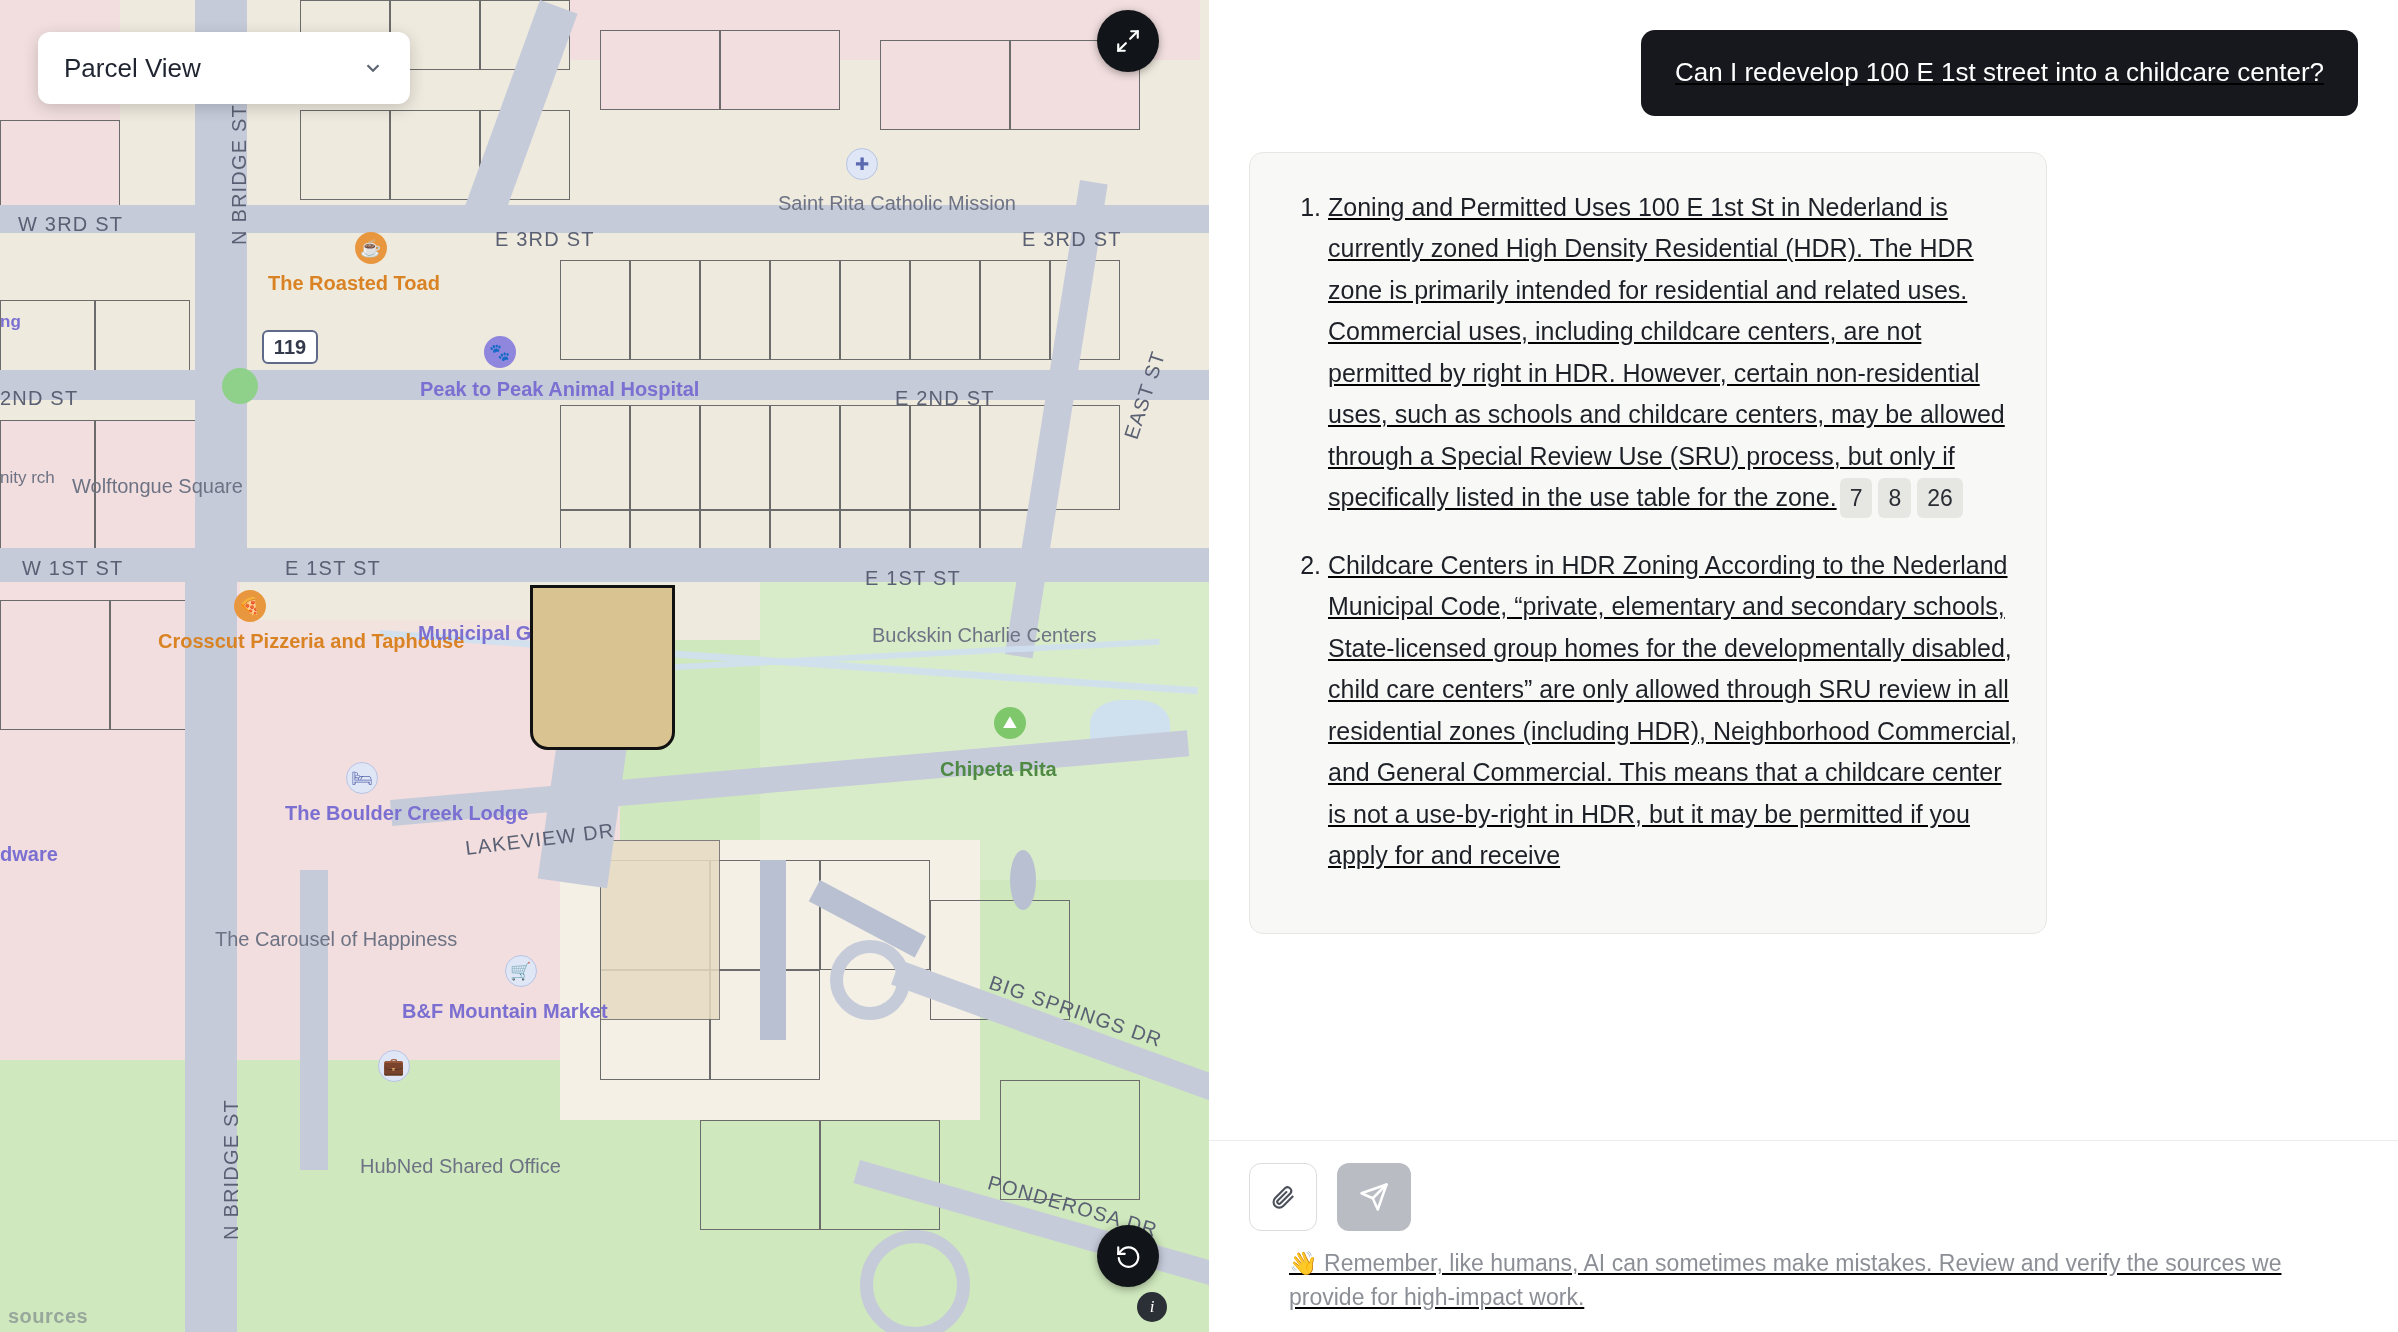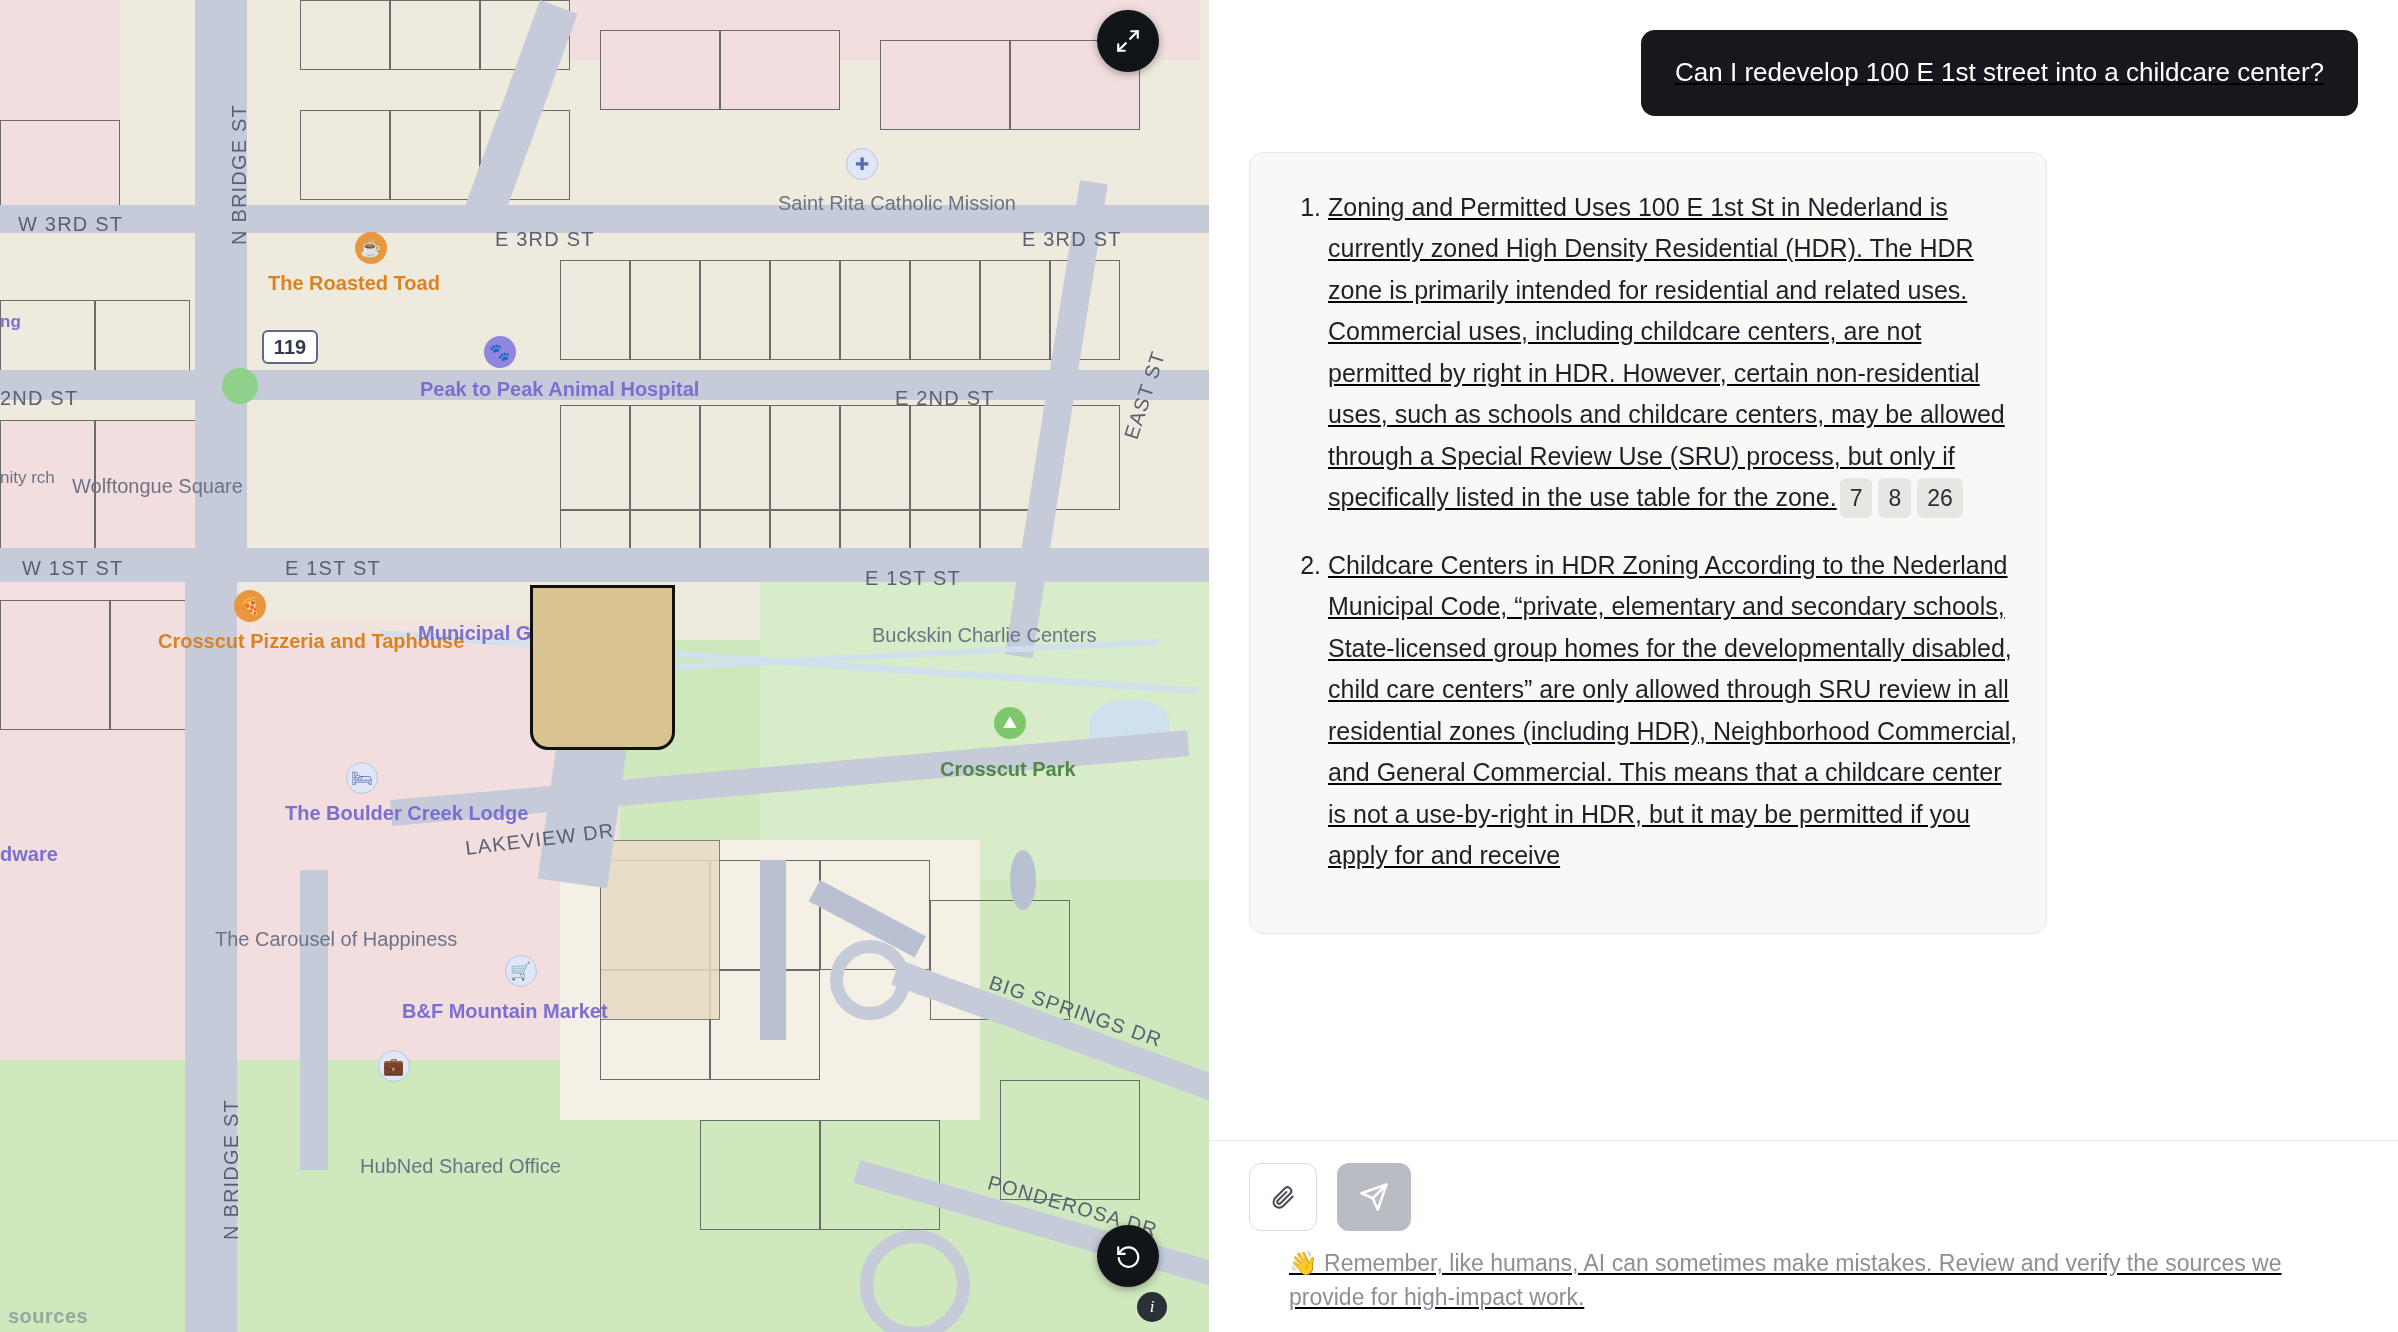--- a/index.html
+++ b/index.html
@@ -345,38 +345,46 @@
       <div class="map-label poi-grey" style="left:72px;top:475px;">Wolftongue Square</div>
 
       <div class="poi-dot orange" style="left:234px;top:590px;">🍕</div>
       <div class="map-label poi-orange" style="left:158px;top:630px;">Crosscut Pizzeria and Taphouse</div>
 
       <div class="map-label poi-purple" style="left:418px;top:622px;">Municipal G</div>
 
       <div class="map-label poi-grey" style="left:872px;top:624px;">Buckskin Charlie Centers</div>
 
       <div class="poi-dot greenlight" style="left:994px;top:707px;">⛰</div>
-      <div class="map-label poi-green" style="left:940px;top:758px;">Crosscut Park</div>
+      <div class="map-label poi-green" style="left:940px;top:758px;">Chipeta Rita</div>
 
       <div class="poi-dot blue" style="left:346px;top:762px;">🛏</div>
       <div class="map-label poi-purple" style="left:285px;top:802px;">The Boulder Creek Lodge</div>
 
       <div class="map-label poi-grey" style="left:215px;top:928px;">The Carousel of Happiness</div>
 
       <div class="poi-dot blue" style="left:505px;top:955px;">🛒</div>
       <div class="map-label poi-purple" style="left:402px;top:1000px;">B&amp;F Mountain Market</div>
 
       <div class="poi-dot blue" style="left:378px;top:1050px;">💼</div>
       <div class="map-label poi-grey" style="left:360px;top:1155px;">HubNed Shared Office</div>
 
       <div class="map-label poi-purple" style="left:0;top:843px;">dware</div>
       <div class="map-label poi-grey small" style="left:0;top:468px;">nity rch</div>
       <div class="map-label poi-purple small" style="left:0;top:312px;">ng</div>
     </div>
 
+    <div class="parcel-view-wrap">
+      <span class="label">Parcel View</span>
+      <span class="chev">
+        <svg viewBox="0 0 24 24">
+            <polyline points="6 9 12 15 18 9"></polyline>
+          </svg>
+      </span>
+    </div>
 
     <div class="map-ctl" style="right:50px;top:10px;">
       <svg viewBox="0 0 24 24" fill="none" stroke="#fff" stroke-width="2" stroke-linecap="round">
         <polyline points="15 3 21 3 21 9"></polyline>
         <polyline points="9 21 3 21 3 15"></polyline>
         <line x1="21" y1="3" x2="14" y2="10"></line>
         <line x1="3" y1="21" x2="10" y2="14"></line>
       </svg>
     </div>
     <div class="map-ctl" style="right:50px;top:1225px;">

